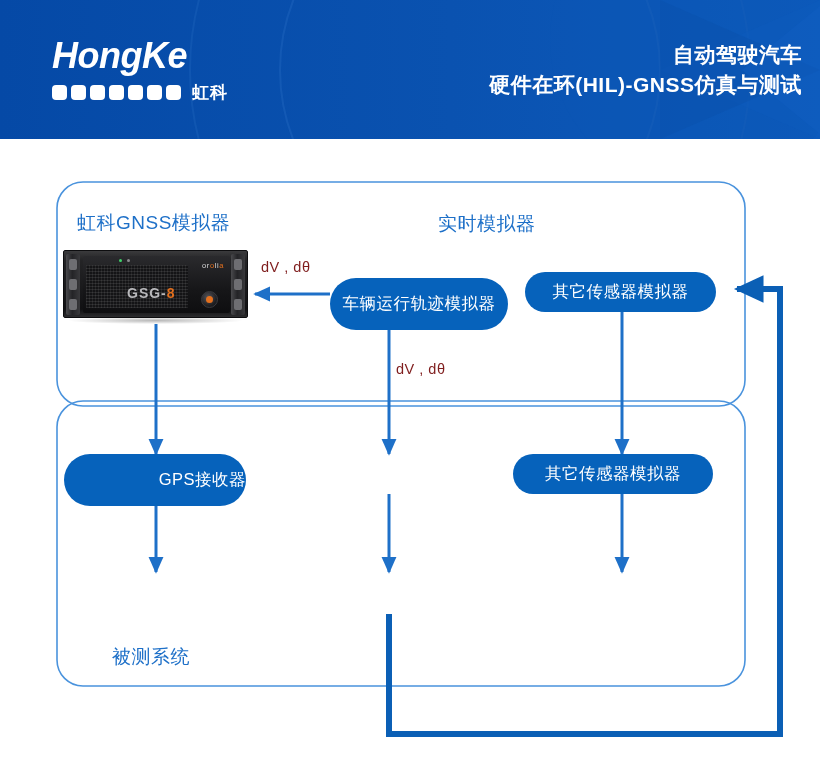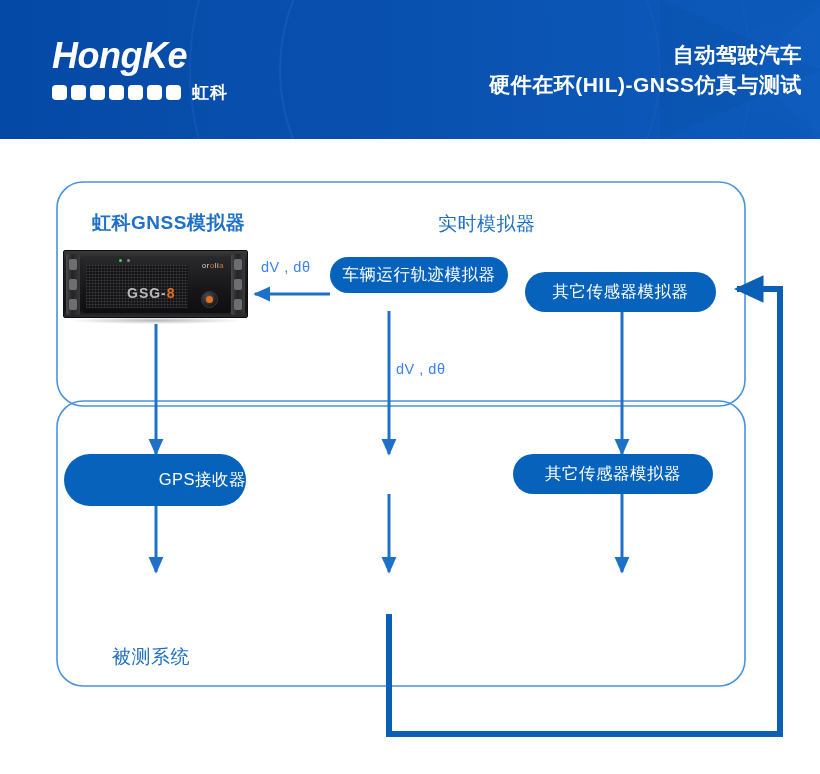--- a/index.html
+++ b/index.html
@@ -103,21 +103,21 @@
   
   .caption {
     position: absolute;
     color: #1e70c8;
     font-size: 19px;
     white-space: nowrap;
     letter-spacing: 0.5px;
   }
   .edge-label {
     position: absolute;
-    color: #3b82f6;
+    color: #7f1d1d;
     font-size: 14.5px;
     white-space: nowrap;
     letter-spacing: 0.5px;
   }
 
   
   #device {
     position: absolute;
     left: 63px; top: 111px;
     width: 185px; height: 74px;
@@ -281,21 +281,21 @@
 
     <line x1="622" y1="172" x2="622" y2="315" stroke="#1e70c8" stroke-width="3" marker-end="url(#arrowThin)"></line>
 
     <line x1="156" y1="355" x2="156" y2="433" stroke="#1e70c8" stroke-width="3" marker-end="url(#arrowThin)"></line>
     <line x1="389" y1="355" x2="389" y2="433" stroke="#1e70c8" stroke-width="3" marker-end="url(#arrowThin)"></line>
     <line x1="622" y1="355" x2="622" y2="433" stroke="#1e70c8" stroke-width="3" marker-end="url(#arrowThin)"></line>
 
     <path d="M 389 475 L 389 595 L 780 595 L 780 150 L 737 150" fill="none" stroke="#0b5fb5" stroke-width="6" stroke-linejoin="miter" marker-end="url(#arrowThick)"></path>
   </svg>
 
-  <div class="caption" style="left:92px; top:71px;font-weight:bold;">虹科GNSS模拟器</div>
+  <div class="caption" style="left:77px; top:71px;">虹科GNSS模拟器</div>
   <div class="caption" style="left:438px; top:72px;text-align:center;">实时模拟器</div>
   <div class="caption" style="left:112px; top:505px;">被测系统</div>
 
   <div class="edge-label" style="left:261px; top:120px;">dV , dθ</div>
   <div class="edge-label" style="left:396px; top:222px;">dV , dθ</div>
 
   <div id="device">
     <div id="dev-chassis">
       <div class="dev-ear left">
         <span class="dev-ear-slot" style="top:5px;"></span>
@@ -312,21 +312,21 @@
         <span class="dev-led" id="dev-led1"></span>
         <span class="dev-led" id="dev-led2"></span>
         <div id="dev-brand">or<span class="o-dot">o</span>li<span class="o-dot">a</span></div>
         <div id="dev-model">GSG-<span class="m-accent">8</span></div>
         <div id="dev-knob"></div>
       </div>
     </div>
     <div id="dev-shadow"></div>
   </div>
 
-  <div class="pill" style="left:330px; top:118px; width:178px; height:36px;">
+  <div class="pill" style="left:330px; top:139px; width:178px; height:52px;">
     <span>车辆运行轨迹模拟器</span>
   </div>
 
   <div class="pill" style="left:525px; top:133px; width:191px; height:40px;">
     <span>其它传感器模拟器</span>
   </div>
 
   <div class="pill" style="left:64px; top:315px; width:182px; height:52px;justify-content:flex-end;">
     <span>GPS接收器</span>
   </div>

